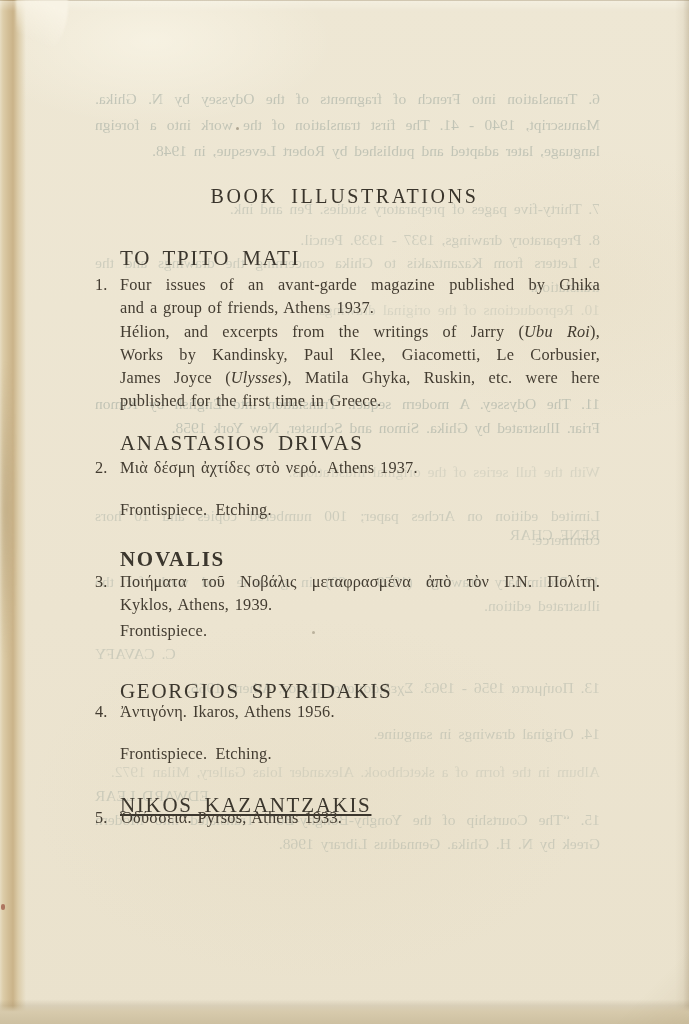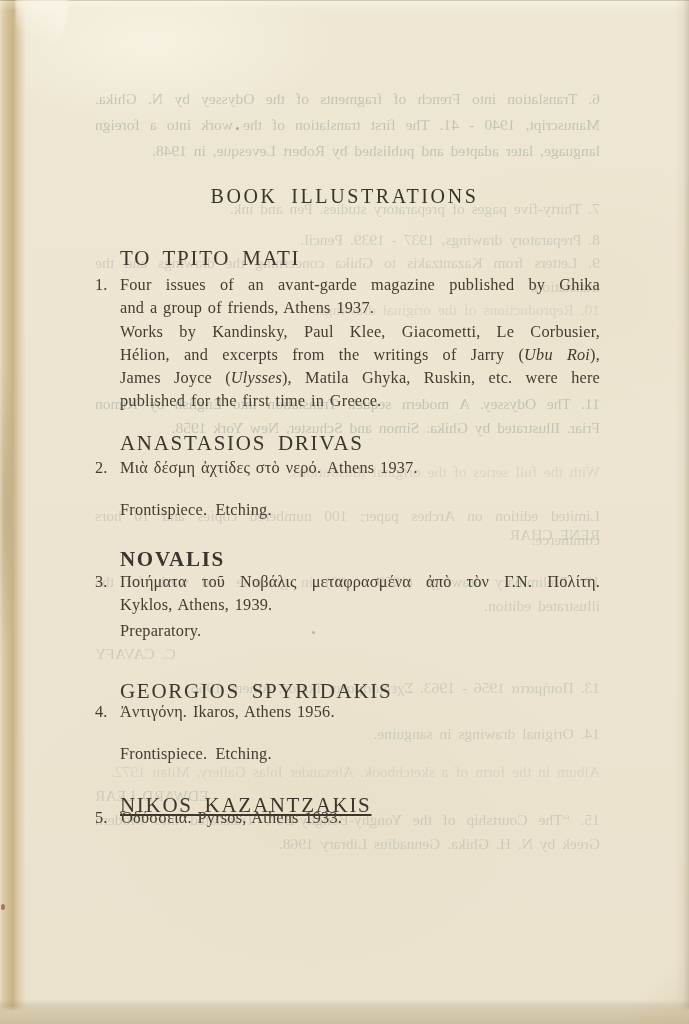--- a/index.html
+++ b/index.html
@@ -82,43 +82,43 @@
   <div class="content">
 
     <div class="title">BOOK ILLUSTRATIONS</div>
 
     <div class="sec-heading" style="top:246px;">TO TPITO MATI</div>
     <div class="entry" style="top:273px;">
       <span class="num">1.</span>
       <div class="ebody">
         <div class="jline">Four issues of an avant-garde magazine published by Ghika</div>
         <div>and a group of friends, Athens 1937.</div>
+        <div class="jline"><span>Hélion, and excerpts from the writings of Jarry (</span><i>Ubu Roi</i><span>),</span></div>
         <div class="jline">Works by Kandinsky, Paul Klee, Giacometti, Le Corbusier,</div>
-        <div class="jline"><span>Hélion, and excerpts from the writings of Jarry (</span><i>Ubu Roi</i><span>),</span></div>
         <div class="jline"><span>James Joyce (</span><i>Ulysses</i><span>), Matila Ghyka, Ruskin, etc. were here</span></div>
         <div>published for the first time in Greece.</div>
       </div>
     </div>
 
     <div class="sec-heading" style="top:431px;">ANASTASIOS DRIVAS</div>
     <div class="entry" style="top:456px;">
       <span class="num">2.</span>
       <div class="ebody">
         <div>Μιὰ δέσμη ἀχτίδες στὸ νερό. Athens 1937.</div>
         <div class="note">Frontispiece. Etching.</div>
       </div>
     </div>
 
     <div class="sec-heading" style="top:547px;font-weight:bold;">NOVALIS</div>
     <div class="entry" style="top:570px;">
       <span class="num">3.</span>
       <div class="ebody">
         <div class="jline">Ποιήματα τοῦ Νοβάλις μεταφρασμένα ἀπὸ τὸν Γ.Ν. Πολίτη.</div>
         <div>Kyklos, Athens, 1939.</div>
-        <div class="note-tight">Preparatory.</div>
+        <div class="note-tight">Frontispiece.</div>
       </div>
     </div>
 
     <div class="sec-heading" style="top:679px;">GEORGIOS SPYRIDAKIS</div>
     <div class="entry" style="top:700px;">
       <span class="num">4.</span>
       <div class="ebody">
         <div>Ἀντιγόνη. Ikaros, Athens 1956.</div>
         <div class="note">Frontispiece. Etching.</div>
       </div>

